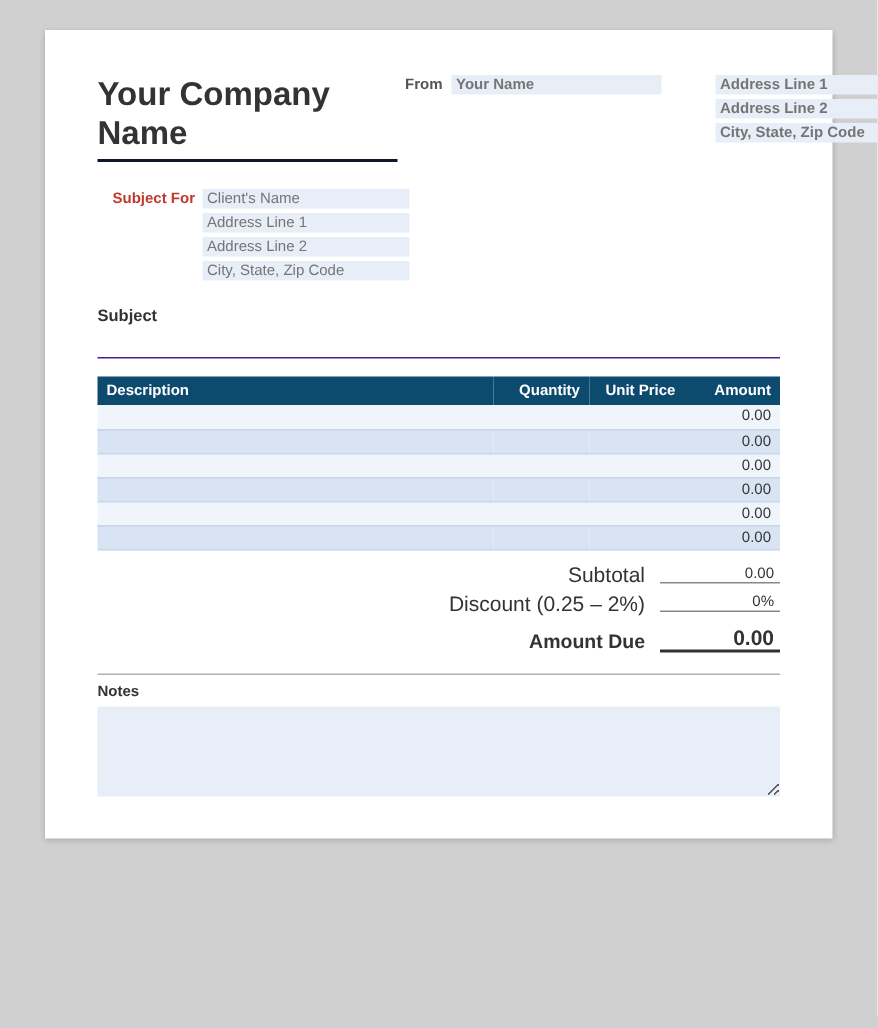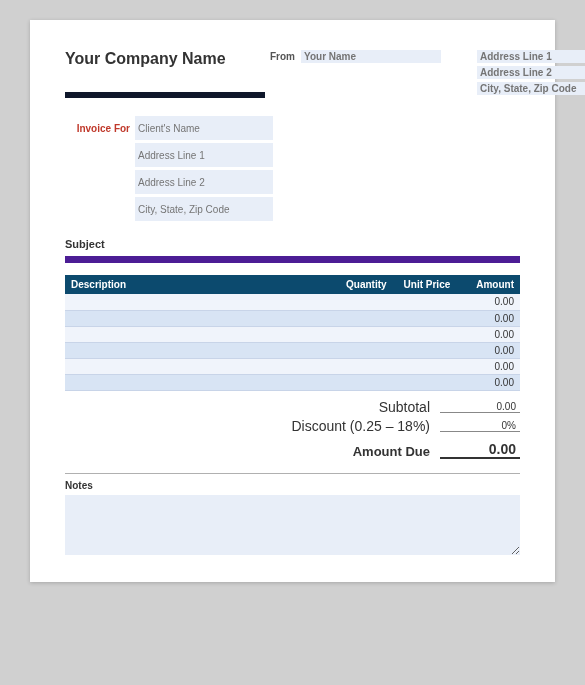--- a/index.html
+++ b/index.html
@@ -19,24 +19,24 @@
       padding: 30px 35px 25px 35px;
       box-shadow: 0 1px 4px rgba(0,0,0,0.2);
     }
     
     .header {
       display: flex;
       justify-content: space-between;
       margin-bottom: 18px;
     }
     .company-name {
-      font-size: 16px;
-      font-weight: bold;
-      color: #333;
-      border-bottom: 6px solid #0f172a;
+      font-size: 22px;
+      font-weight: bold;
+      color: #333;
+      border-bottom: 2px solid #0f172a;
       padding-bottom: 4px;
       min-width: 200px;
     }
     .from-block {
       display: flex;
       flex-direction: row;
       align-items: flex-start;
       min-width: 180px;
     }
     .from-row {
@@ -85,21 +85,21 @@
       text-align: right;
       margin-right: 5px;
     }
     .billto-input {
       background: #e8eef8;
       border: none;
       height: 13px;
       min-width: 130px;
       font-size: 10px;
       color: #1a56a0;
-      padding: 12px 3px;
+      padding: 1px 3px;
     }
     .invoice-right {
       display: flex;
       flex-direction: column;
     }
     .inv-row {
       display: flex;
       align-items: center;
       margin-bottom: 3px;
     }
@@ -119,23 +119,23 @@
       font-size: 10px;
       color: #333;
       padding: 1px 3px;
     }
     
     .subject-section {
       margin-bottom: 12px;
     }
     .subject-row {
       display: flex;
-      align-items: flex-start;
-      border-bottom: 7px solid #4c1d95;
-      padding-bottom: 4px;
+      align-items: center;
+      border-bottom: 1px solid #4c1d95;
+      padding-bottom: 20px;
     }
     .subject-label {
       font-weight: bold;
       font-size: 11px;
       color: #333;
       margin-right: 8px;
       min-width: 50px;
     }
     .subject-input {
       flex: 1;
@@ -282,21 +282,21 @@
         <div class="from-addr-row">
           <input class="input-field" type="text" placeholder="City, State, Zip Code" style="">
         </div>
       </div>
     </div>
   </div>
 
   <div class="billto-section">
     <div class="billto-left">
       <div class="billto-row">
-        <span class="billto-label">Invoice For</span>
+        <span class="billto-label">Subject For</span>
         <input class="billto-input" type="text" placeholder="Client's Name" style="">
       </div>
       <div class="billto-row">
         <span class="billto-label"></span>
         <input class="billto-input" type="text" placeholder="Address Line 1" style="">
       </div>
       <div class="billto-row">
         <span class="billto-label"></span>
         <input class="billto-input" type="text" placeholder="Address Line 2" style="">
       </div>
@@ -362,21 +362,21 @@
     </tr>
       </tbody>
   </table>
 
   <div class="totals-section">
     <div class="totals-row">
       <span class="totals-label">Subtotal</span>
       <span class="totals-value">0.00</span>
     </div>
     <div class="totals-row">
-      <span class="totals-label">Discount (0.25 – 18%)</span>
+      <span class="totals-label">Discount (0.25 – 2%)</span>
       <span class="totals-value">0%</span>
     </div>
     <div class="amount-due-row">
       <span class="amount-due-label">Amount Due</span>
       <span class="amount-due-value">0.00</span>
     </div>
   </div>
 
   <div class="notes-section">
     <div class="notes-label">Notes</div>

